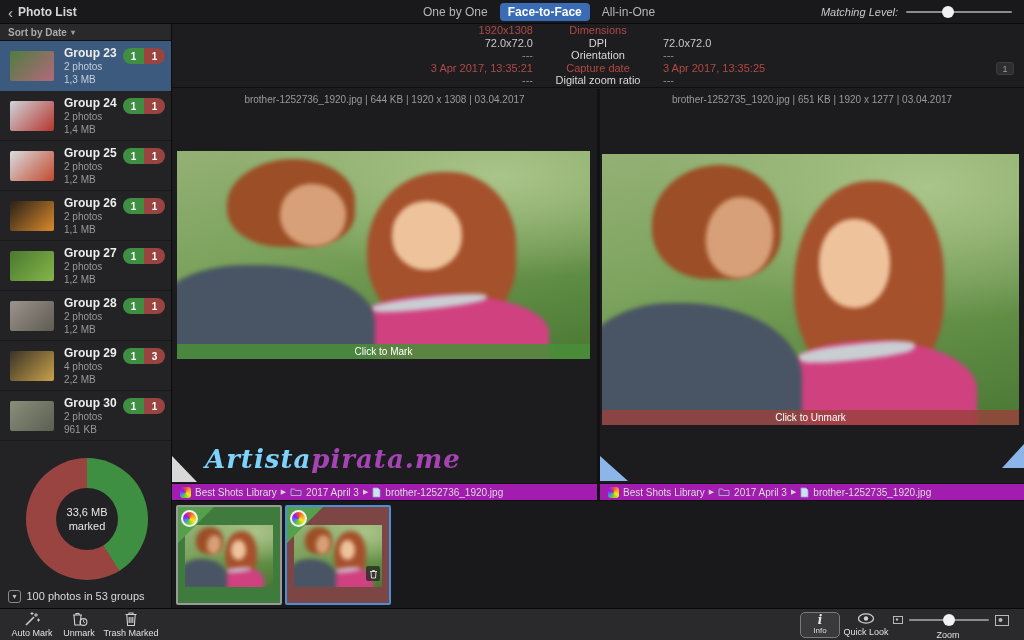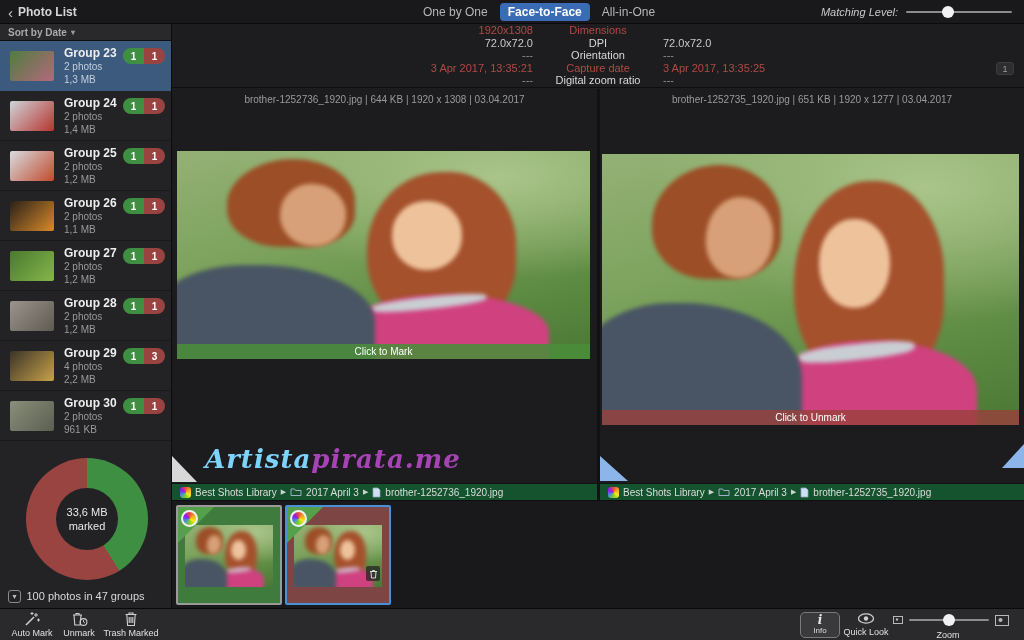--- a/index.html
+++ b/index.html
@@ -79,21 +79,21 @@
   .watermark { position:absolute; left:33px; top:355px; font-family:"DejaVu Serif", serif; font-style:italic; font-weight:bold;
                font-size:26px; letter-spacing:1px; z-index:6; }
   .watermark .wm-white { color:#7dd3fc; }
   .watermark .wm-purple { color:#a643b5; }
 
   .tri { position:absolute; z-index:7; }
   .tri.gray-bl { left:0; top:367px; width:25px; height:26px; background:#d8d8d8; clip-path:polygon(0 0,0 100%,100% 100%); }
   .tri.blue-bl { left:0; top:367px; width:28px; height:25px; background:#8cb6ea; clip-path:polygon(0 0,0 100%,100% 100%); }
   .tri.blue-br { right:0; top:355px; width:22px; height:24px; background:#8cb6ea; clip-path:polygon(100% 0,100% 100%,0 100%); }
 
-  .crumb { position:absolute; left:0; bottom:0; width:100%; height:17px; background:#14532d; border-top:1px solid #121214;
+  .crumb { position:absolute; left:0; bottom:0; width:100%; height:17px; background:#a21caf; border-top:1px solid #121214;
            display:flex; align-items:center; gap:4px; padding-left:8px; font-size:10px; color:#dcdcdc; white-space:nowrap; overflow:hidden; }
   .appicon { width:11px; height:11px; border-radius:3px; background:conic-gradient(#e5493f,#f5a623,#f8e71c,#7ed321,#4a90d2,#9013fe,#e5493f); flex:0 0 auto; }
   .carrow { font-size:7px; color:#cfcfcf; }
   .cicon { display:flex; align-items:center; flex:0 0 auto; }
 
   
   .thumbstrip { position:absolute; left:0; top:476px; width:852px; height:108px; background:#19191b; border-top:1px solid #0e0e10; }
   .tcard { position:absolute; top:4px; width:106px; height:100px; border-radius:2px; overflow:hidden; }
   .tcard.kept { left:4px; background:#3e7b3c; border:2px solid #9a9a9a; }
   .tcard.marked { left:113px; background:#7d4543; border:2px solid #4a90d9; }
@@ -261,21 +261,21 @@
     <div class="donut" id="donut" style="background: conic-gradient(rgb(63, 143, 67) 0deg, rgb(63, 143, 67) 148deg, rgb(154, 68, 66) 148deg, rgb(154, 68, 66) 360deg);">
       <div class="hole">
         <span>33,6 MB</span>
         <span>marked</span>
       </div>
     </div>
     <div class="summary">
       <span class="chkbox">
           <span>▾</span>
         </span>
-      <span class="sumtext">100 photos in 47 groups</span>
+      <span class="sumtext">100 photos in 53 groups</span>
     </div>
   </aside>
 
   <main class="main">
     <section class="meta" id="meta-rows">
         <div class="meta-row hl">
     <div class="mvl">1920x1308</div>
     <div class="mll">Dimensions</div>
   </div>
         <div class="meta-row">

